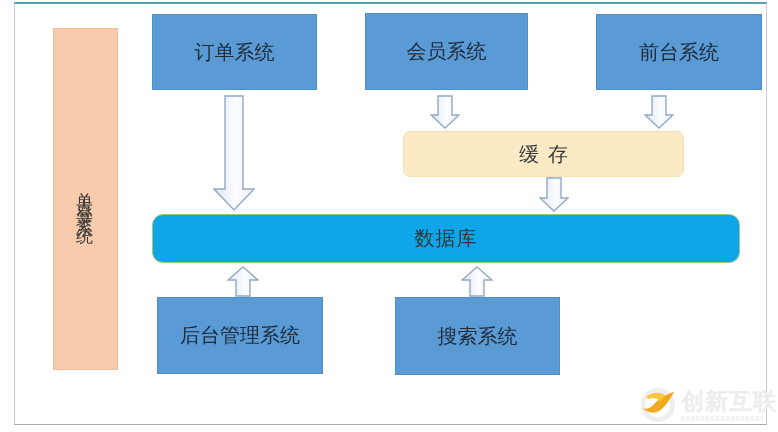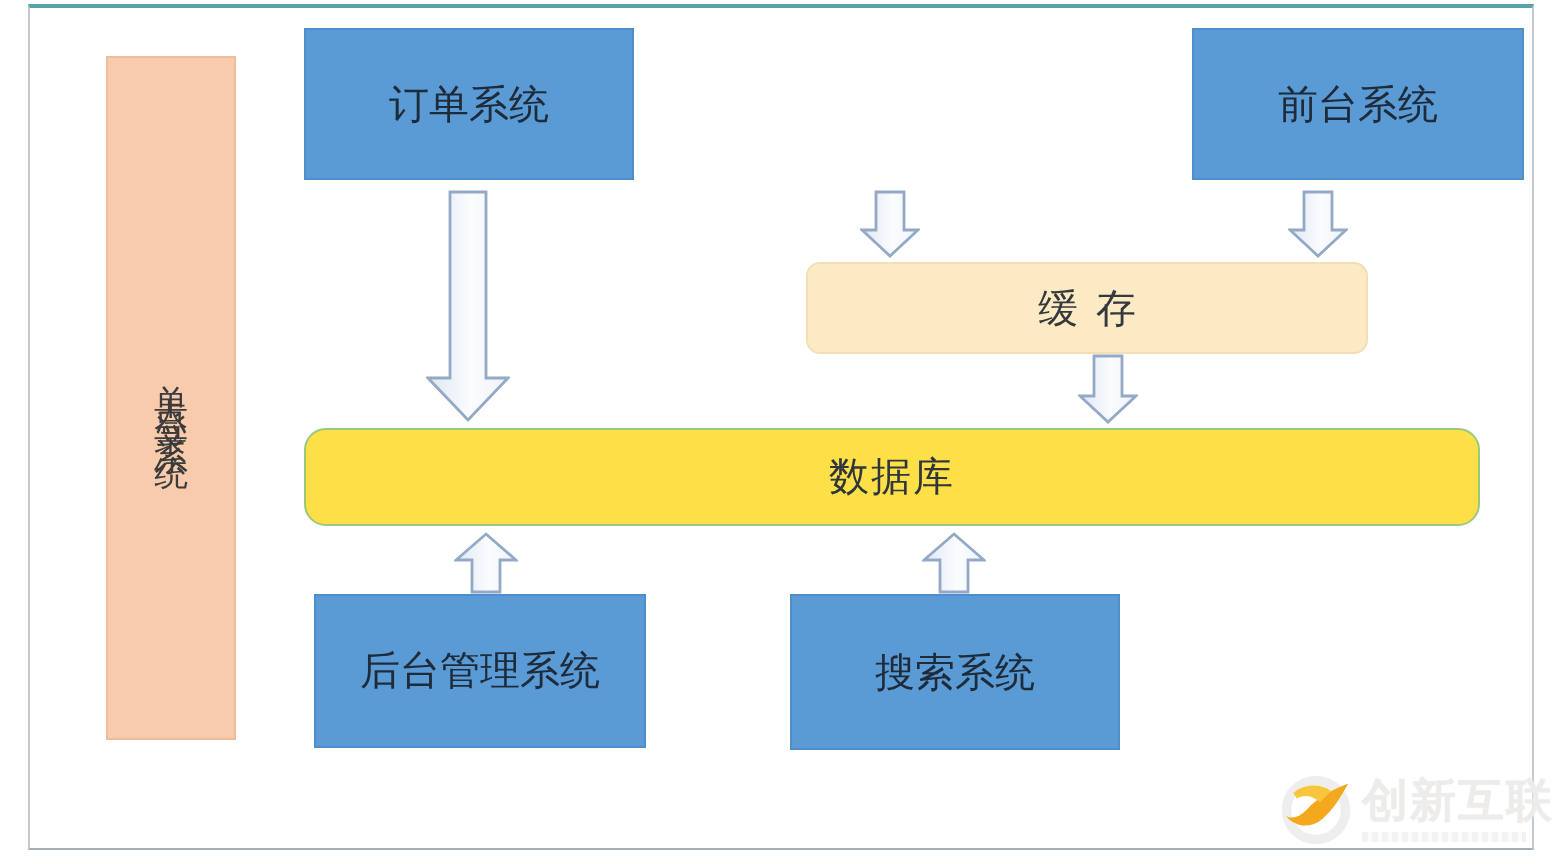--- a/index.html
+++ b/index.html
@@ -29,21 +29,21 @@
   .front {left:576px;top:14px;width:166px;height:76px;margin-left:20px;}
 
   .cache{
     left:403px;top:131px;width:281px;height:46px;border-radius:7px;
     background:#fbeac4;border:1px solid #f2dfb4;color:#35393d;
     letter-spacing:9px;text-indent:9px;
   }
 
   .database{
     left:152px;top:214px;width:588px;height:49px;border-radius:11px;
-    background:#fde047;border:1px solid #9cc87e;color:#30363c;letter-spacing:1px;
+    background:#0ea5e9;border:1px solid #9cc87e;color:#30363c;letter-spacing:1px;
   }
 
   .admin {left:157px;top:297px;width:166px;height:77px;}
   .search{left:395px;top:297px;width:165px;height:78px;}
 
   .arrow{position:absolute;}
   .arrow polygon{stroke:#93a9c6;stroke-width:1.4;stroke-linejoin:miter;}
 
   .watermark{
     position:absolute;left:639px;top:383px;width:138px;height:44px;
@@ -68,20 +68,23 @@
   <div class="frame"></div>
 
   <div class="node sso">
     <span>单点登录系统</span>
   </div>
 
   <div class="node sys order">
     <span>订单系统</span>
   </div>
 
+  <div class="node sys member">
+    <span>会员系统</span>
+  </div>
 
   <div class="node sys front">
     <span>前台系统</span>
   </div>
 
   <div class="node cache">
     <span>缓存</span>
   </div>
 
   <div class="node database">

